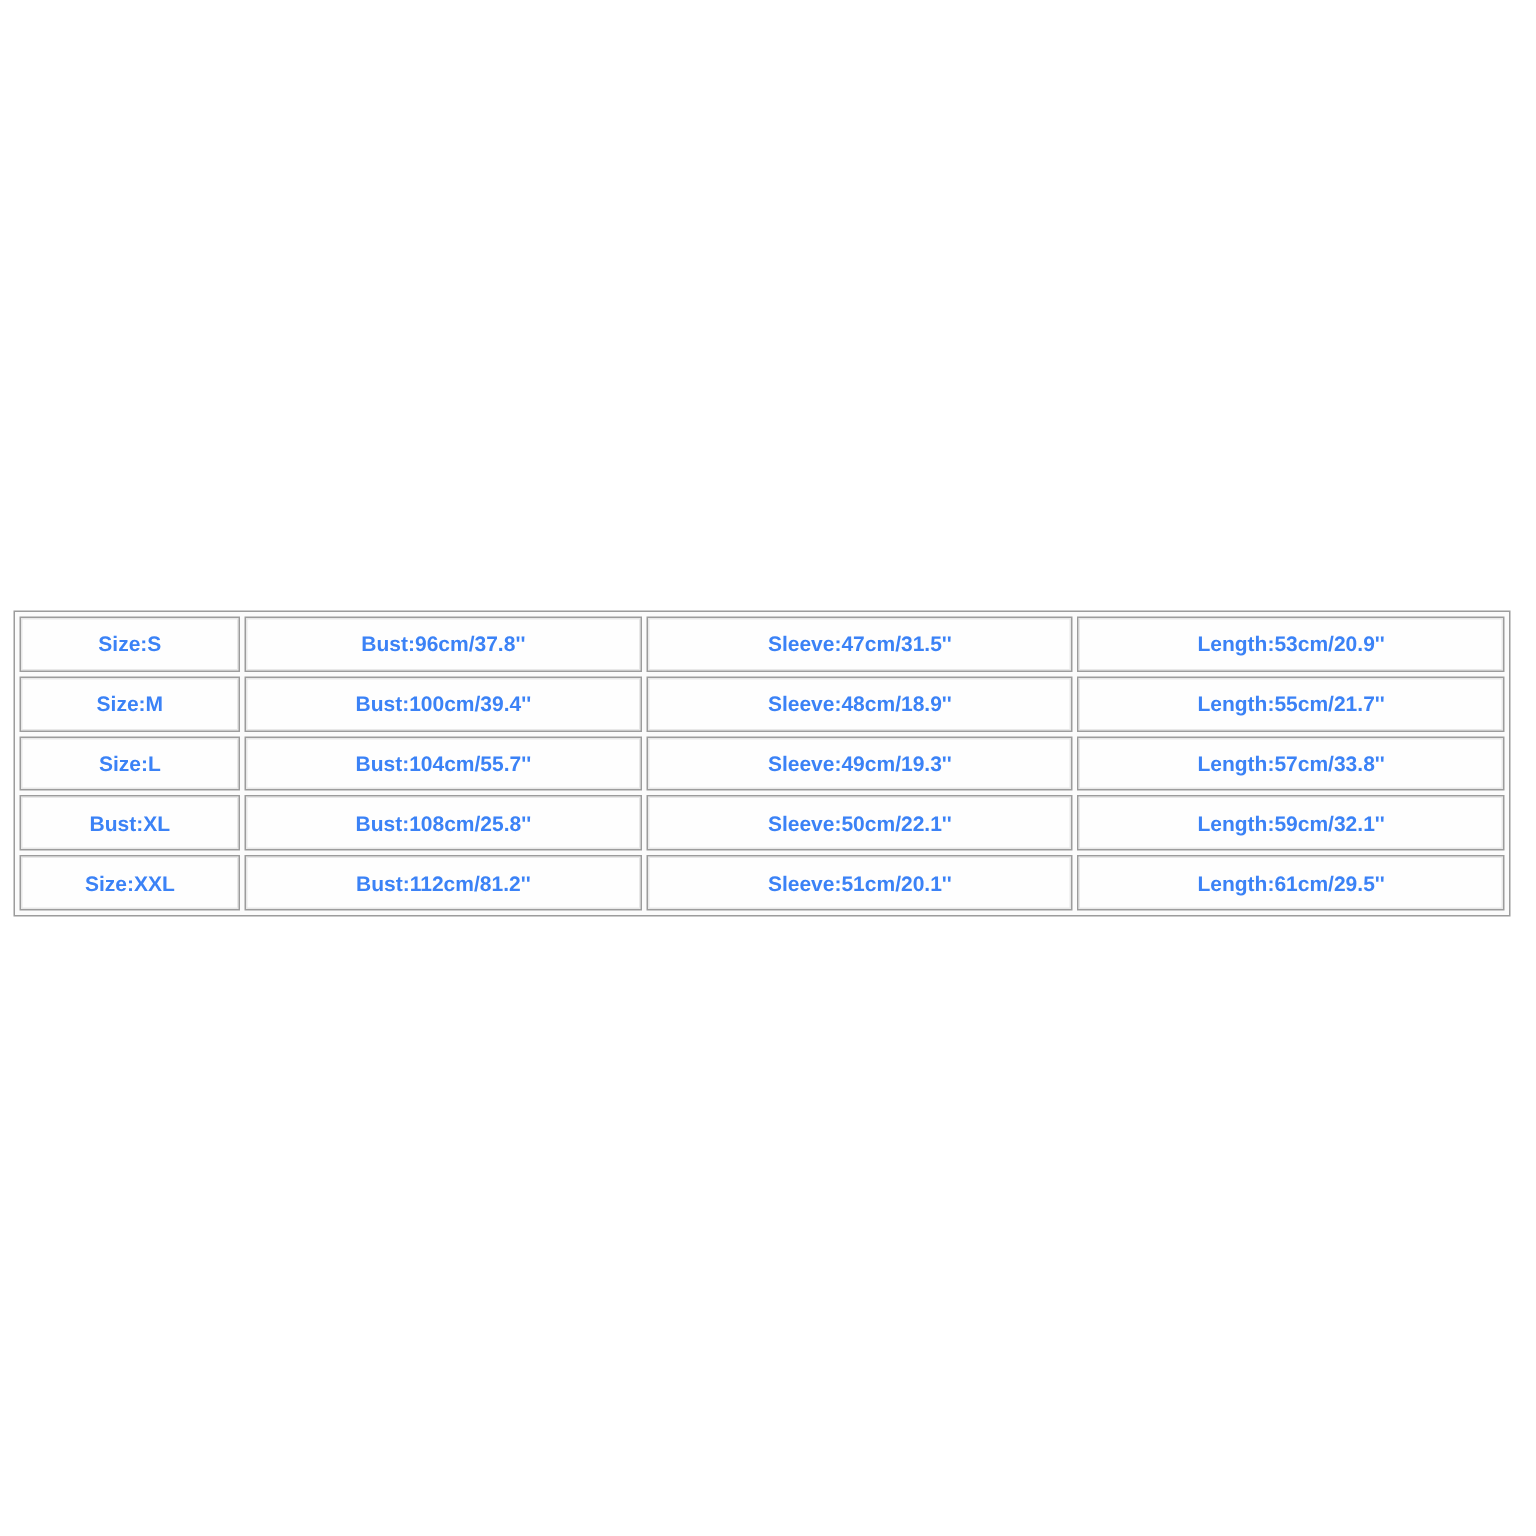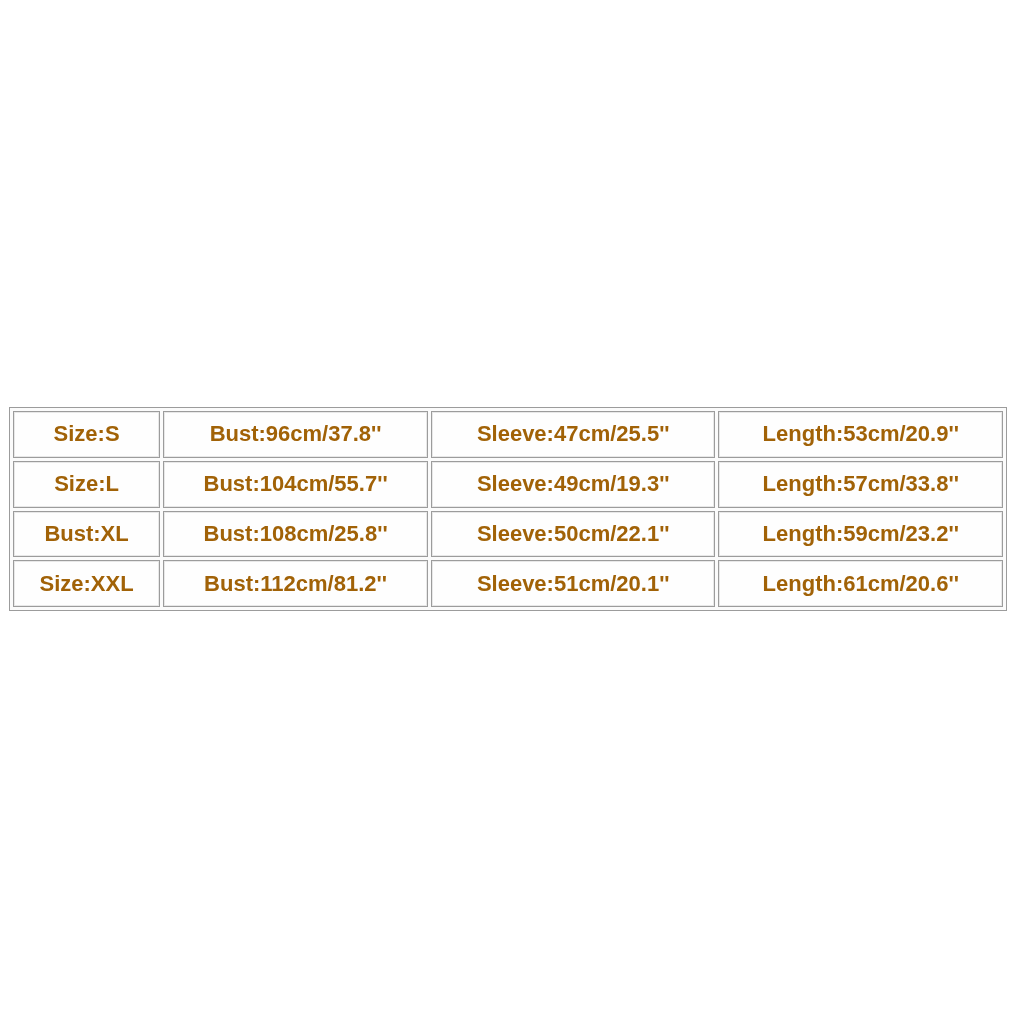--- a/index.html
+++ b/index.html
@@ -29,22 +29,22 @@
     border: 1px solid #9c9c9c;
     background: #fbfbfb;
     table-layout: fixed;
   }
   table.size-chart td {
     border: 1px solid #9c9c9c;
     background: #fefefe;
     text-align: center;
     vertical-align: middle;
     font-weight: bold;
-    font-size: 22px;
-    color: #a16207;
+    font-size: 14px;
+    color: #3b82f6;
     padding: 0;
     height: 34px;
     white-space: nowrap;
     overflow: hidden;
     box-shadow: inset 0 0 0 1px #e8e8e8;
   }
   col.c-size   { width: 15%; }
   col.c-bust   { width: 27%; }
   col.c-sleeve { width: 29%; }
   col.c-length { width: 29%; }
@@ -57,36 +57,42 @@
     <colgroup>
       <col class="c-size">
       <col class="c-bust">
       <col class="c-sleeve">
       <col class="c-length">
     </colgroup>
     <tbody>
       <tr>
         <td>Size:S</td>
         <td>Bust:96cm/37.8''</td>
-        <td>Sleeve:47cm/25.5''</td>
+        <td>Sleeve:47cm/31.5''</td>
         <td>Length:53cm/20.9''</td>
+      </tr>
+      <tr>
+        <td>Size:M</td>
+        <td>Bust:100cm/39.4''</td>
+        <td>Sleeve:48cm/18.9''</td>
+        <td>Length:55cm/21.7''</td>
       </tr>
       <tr>
         <td>Size:L</td>
         <td>Bust:104cm/55.7''</td>
         <td>Sleeve:49cm/19.3''</td>
         <td>Length:57cm/33.8''</td>
       </tr>
       <tr>
         <td>Bust:XL</td>
         <td>Bust:108cm/25.8''</td>
         <td>Sleeve:50cm/22.1''</td>
-        <td>Length:59cm/23.2''</td>
+        <td>Length:59cm/32.1''</td>
       </tr>
       <tr>
         <td>Size:XXL</td>
         <td>Bust:112cm/81.2''</td>
         <td>Sleeve:51cm/20.1''</td>
-        <td>Length:61cm/20.6''</td>
+        <td>Length:61cm/29.5''</td>
       </tr>
     </tbody>
   </table>
 </div>
 
 </body></html>

